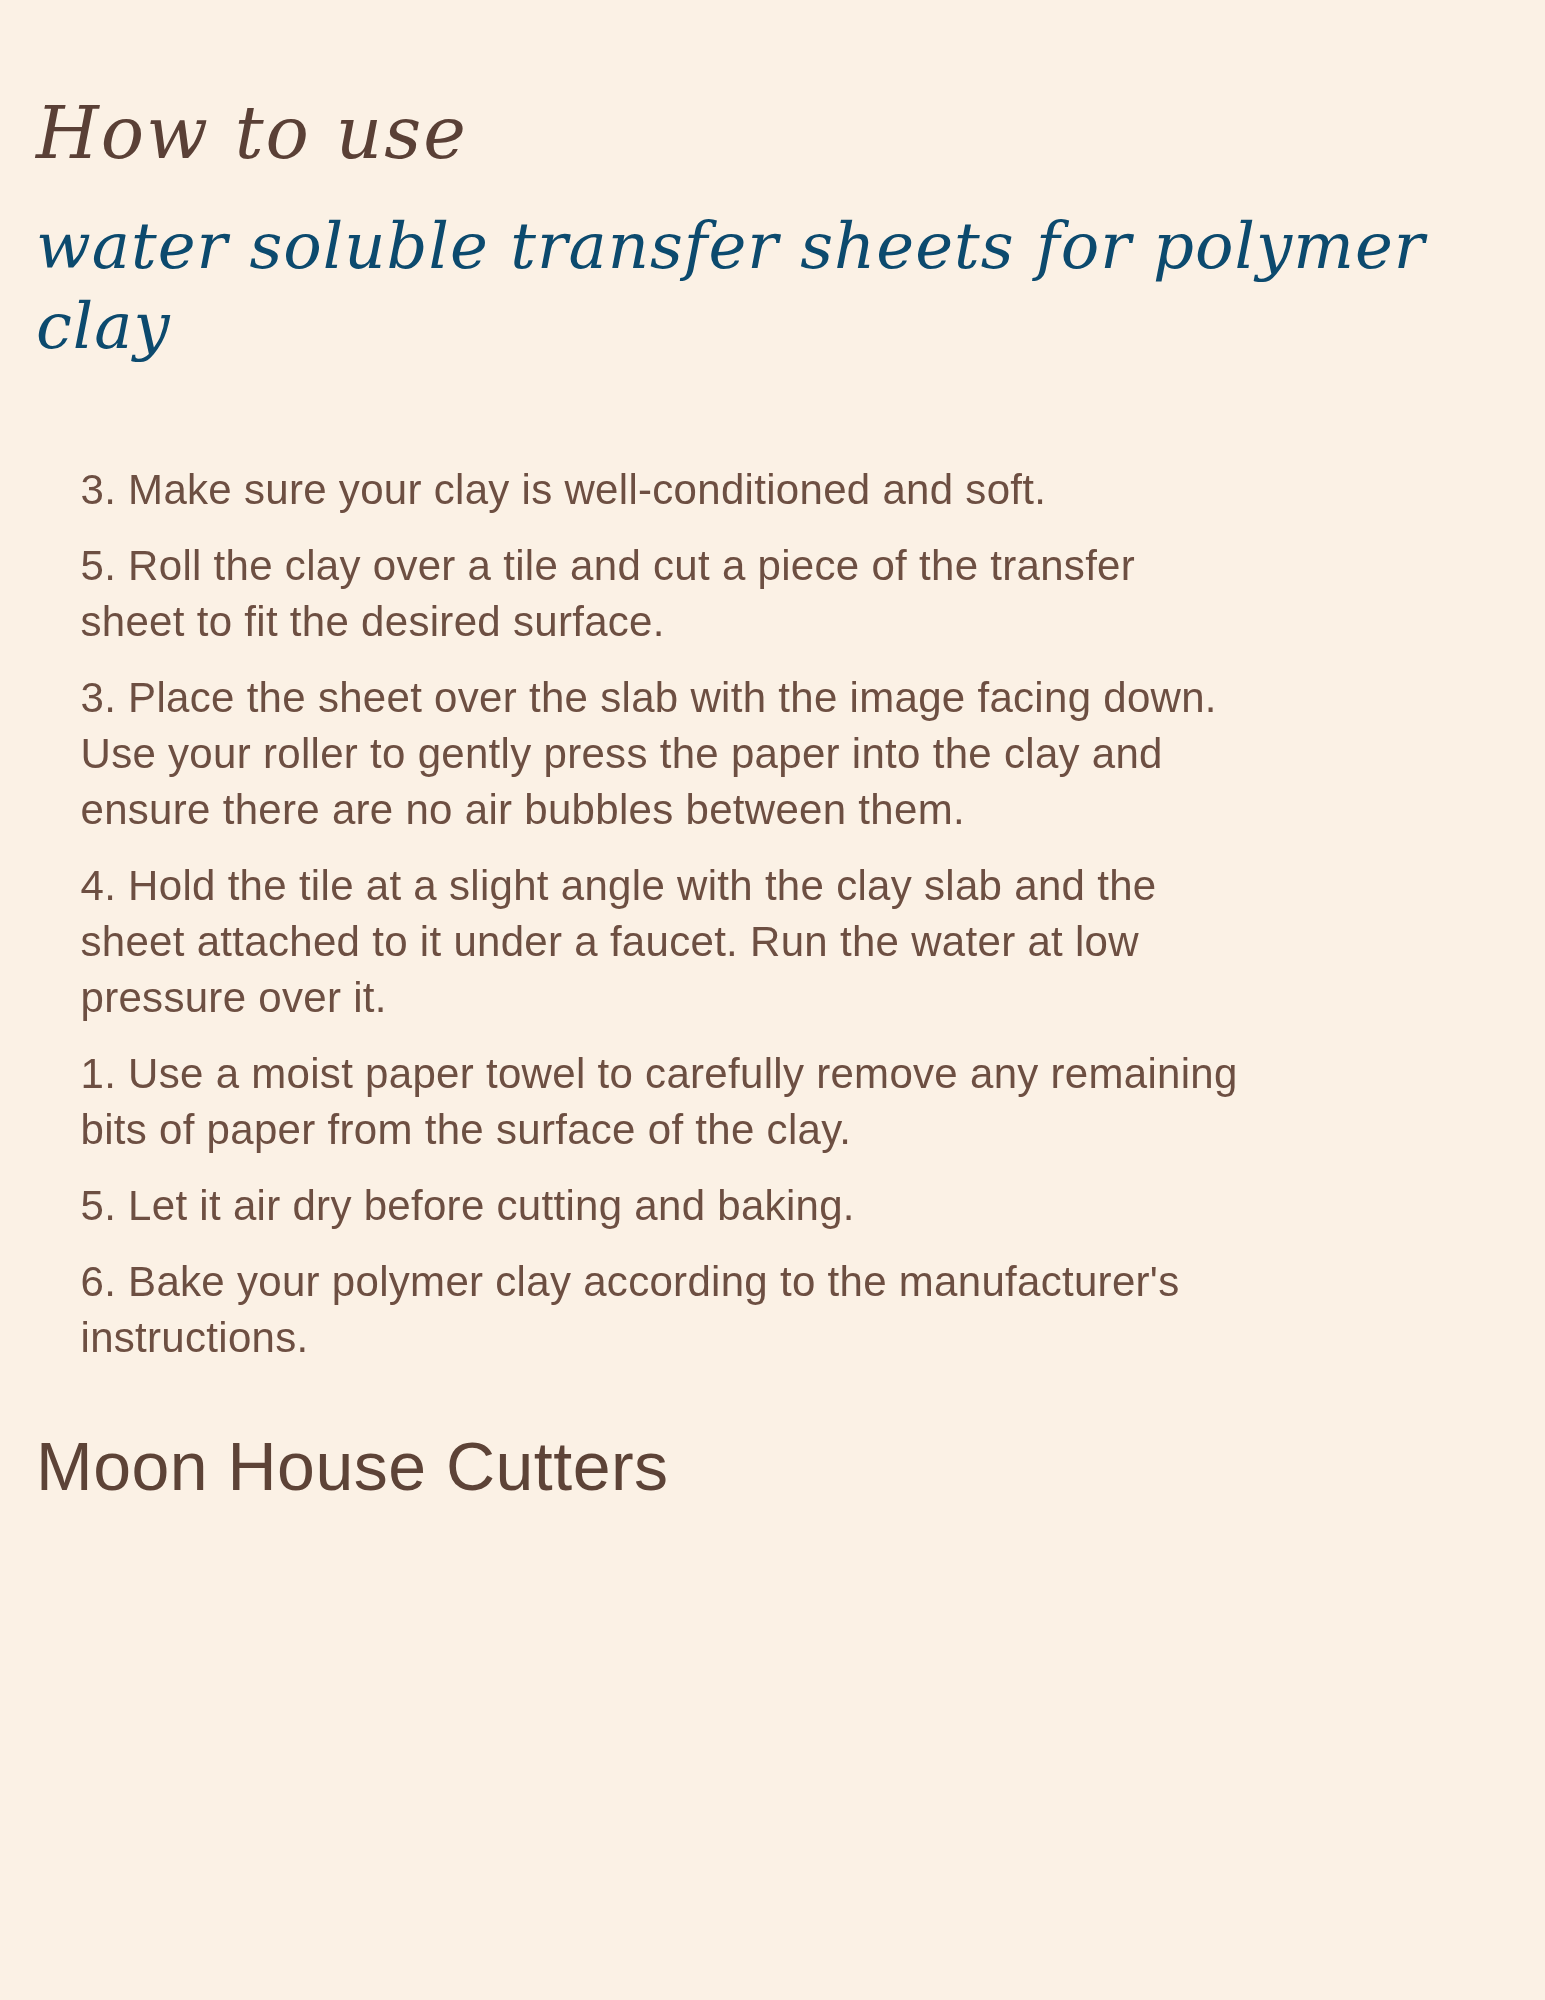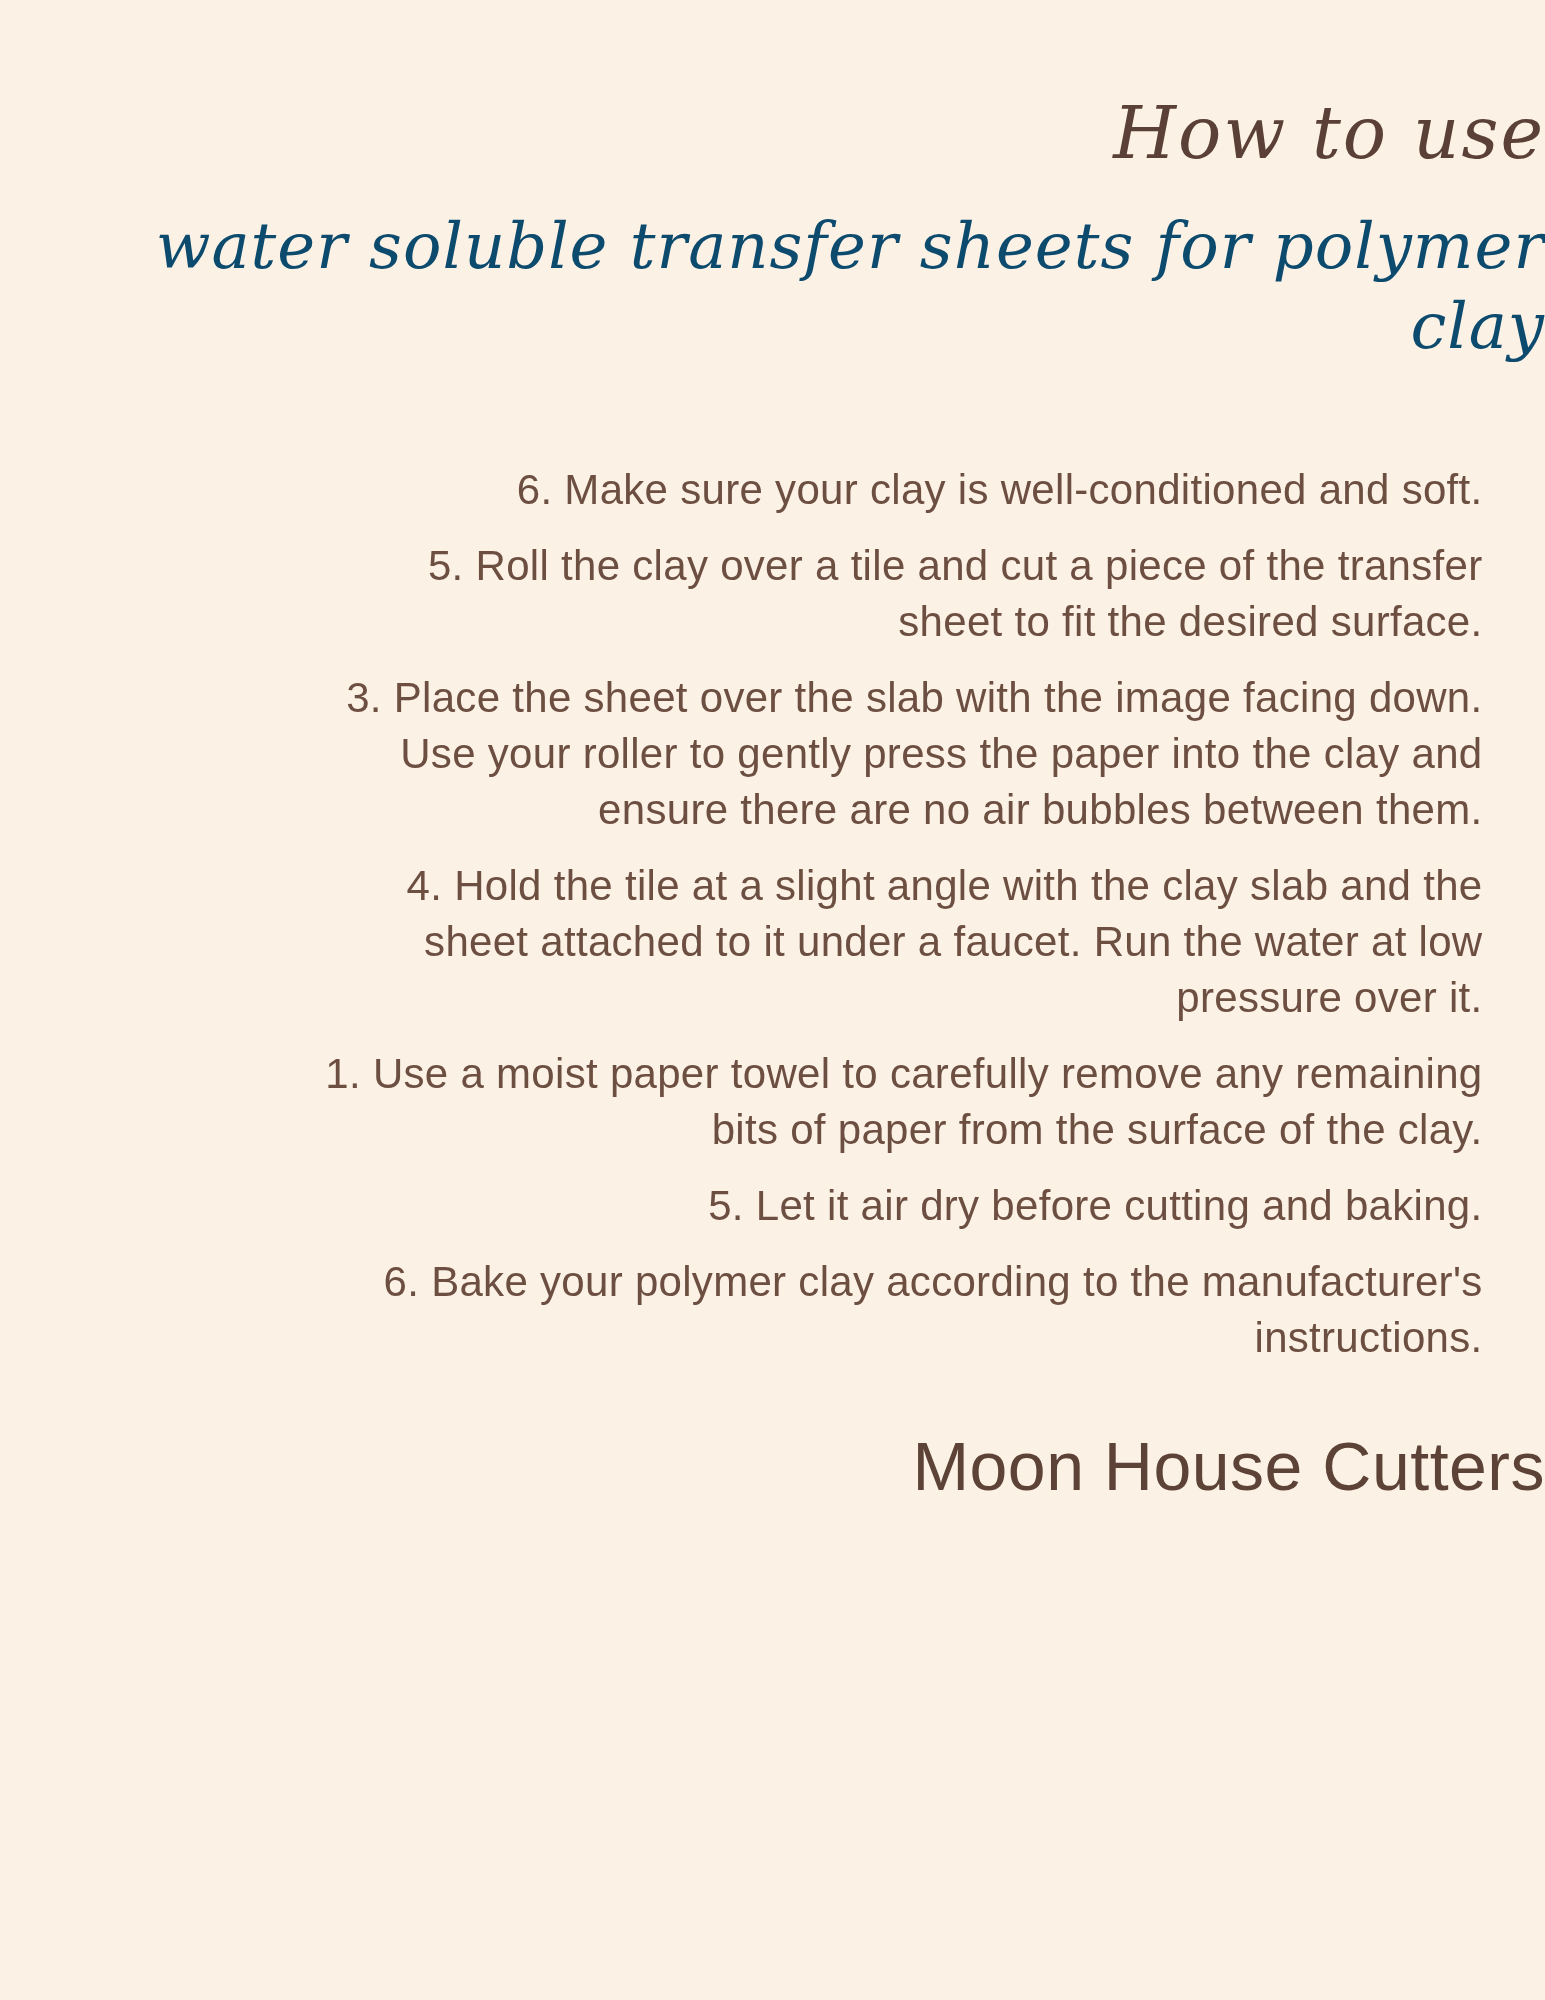--- a/index.html
+++ b/index.html
@@ -11,21 +11,22 @@
     height: 2000px;
     background: #fbf1e5;
     overflow: hidden;
     font-family: "Liberation Sans", sans-serif;
   }
   .page {
     width: 1545px;
     height: 2000px;
     box-sizing: border-box;
     padding-top: 88px;
-    text-align: right;
+    text-align: left;
+    padding-left: 36px;
   }
   .script-title {
     font-family: "DejaVu Serif", serif;
     font-style: italic;
     font-weight: 400;
     color: #5a4036;
     font-size: 72px;
     line-height: 90px;
     letter-spacing: 2px;
   }
@@ -64,21 +65,21 @@
 </head>
 <body>
 
 <div class="page">
 
   <div class="script-title">How to use</div>
 
   <div class="script-subtitle">water soluble transfer sheets for polymer clay</div>
 
   <div class="steps">
-    <p>6. Make sure your clay is well-conditioned and soft.</p>
+    <p>3. Make sure your clay is well-conditioned and soft.</p>
     <p>5. Roll the clay over a tile and cut a piece of the transfer
 sheet to fit the desired surface.</p>
     <p>3. Place the sheet over the slab with the image facing down.
 Use your roller to gently press the paper into the clay and
 ensure there are no air bubbles between them.</p>
     <p>4. Hold the tile at a slight angle with the clay slab and the
 sheet attached to it under a faucet. Run the water at low
 pressure over it.</p>
     <p>1. Use a moist paper towel to carefully remove any remaining
 bits of paper from the surface of the clay.</p>

